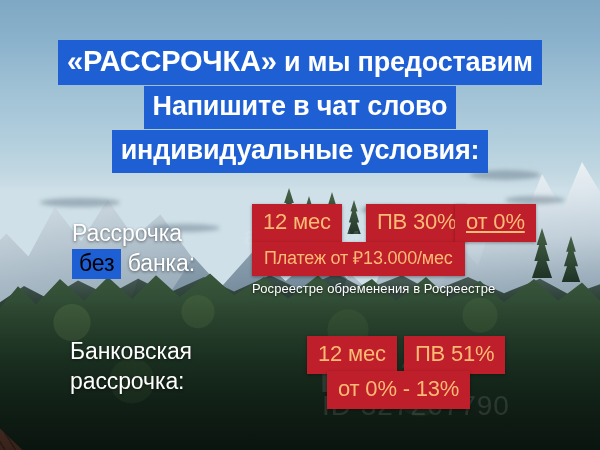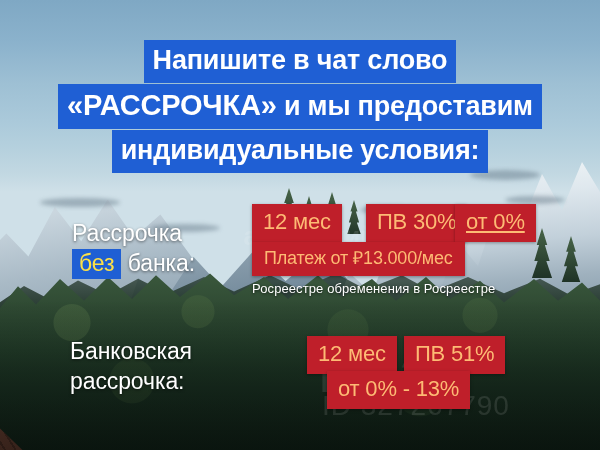--- a/index.html
+++ b/index.html
@@ -160,21 +160,21 @@
     font-size: 23px;
     line-height: 1.32;
     letter-spacing: -0.1px;
     text-shadow: 0 1px 3px rgba(0,0,0,0.55);
     white-space: nowrap;
   }
   #labelNoBank { left: 72px; top: 218px; }
   #labelBank  { left: 70px; top: 336px; }
   .hl-blue {
     background: #1f5fd4;
-    color: #fde047;
+    color: #000000;
     padding: 1px 7px 3px 7px;
     text-shadow: none;
   }
 
   
   .badge {
     position: absolute;
     background: #bf1f2a;
     color: #fdba74;
     font-size: 22px;
@@ -236,24 +236,24 @@
   <div class="bg-layer bottom-dark"></div>
   <div class="roof"></div>
   <div class="roof-line"></div>
 
   <div class="wm-center">алтайский</div>
   <div class="wm-brand">циан</div>
   <div class="wm-id">ID 327267790</div>
 
   <div class="headline">
     <span class="hl-line">
-      <span class="hl-chip">Напишите в чат слово</span>
+      <span class="hl-chip l2"><span class="quoted">«РАССРОЧКА»</span><span class="reg"> и мы предоставим</span></span>
     </span>
     <span class="hl-line">
-      <span class="hl-chip l2"><span class="quoted">«РАССРОЧКА»</span><span class="reg"> и мы предоставим</span></span>
+      <span class="hl-chip">Напишите в чат слово</span>
     </span>
     <span class="hl-line">
       <span class="hl-chip">индивидуальные условия:</span>
     </span>
   </div>
 
   <div class="label-block" id="labelNoBank">
     <span>Рассрочка</span><br>
     <span class="hl-blue">без</span><span> банка:</span>
   </div>

